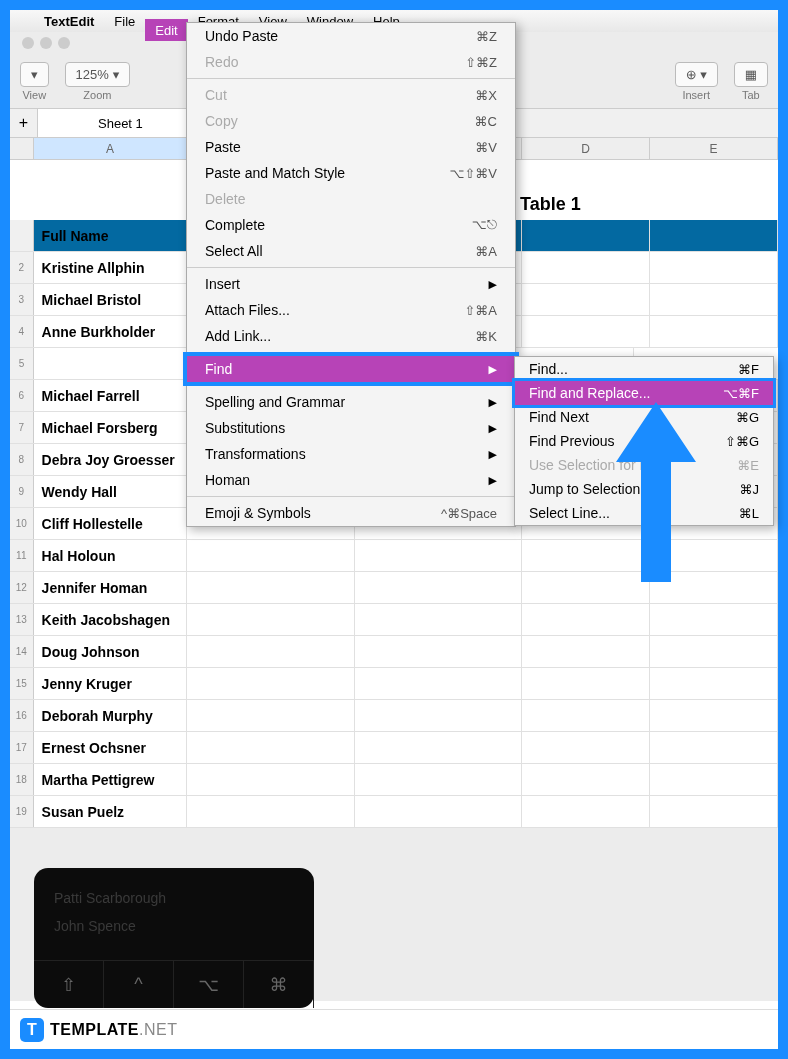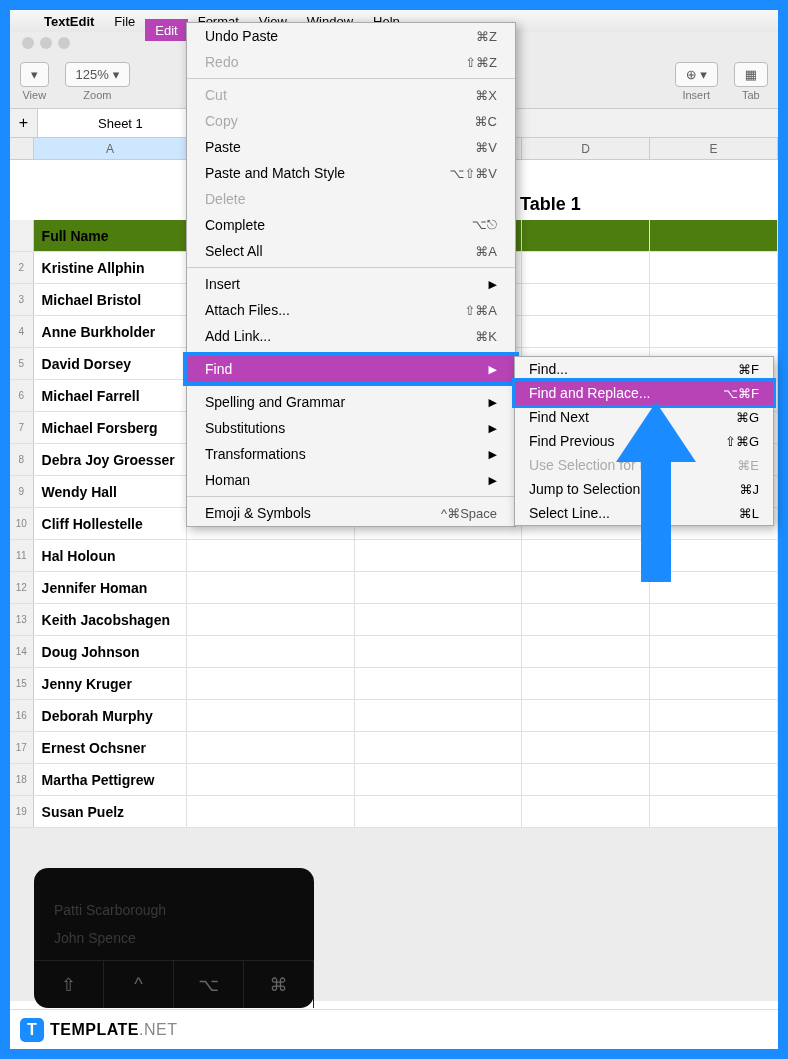--- a/index.html
+++ b/index.html
@@ -23,37 +23,37 @@
 .sheet-tabs .tab { padding: 0 60px; background: #fff; display: flex; align-items: center; font-size: 13px; border-right: 1px solid #ccc; }
 .col-headers { height: 22px; display: flex; background: #eee; border-bottom: 1px solid #ccc; font-size: 12px; color: #666; }
 .col-headers .rowh { width: 24px; border-right: 1px solid #ccc; }
 .col-headers .col { border-right: 1px solid #ccc; display: flex; align-items: center; justify-content: center; }
 .col-headers .col.sel { background: #cfe6ff; }
 .sheet-body { position: relative; background: #fff; }
 .table-title { position: absolute; left: 510px; top: 34px; font-size: 18px; font-weight: 600; }
 .row { display: flex; height: 32px; border-bottom: 1px solid #e0e0e0; }
 .row .rh { width: 24px; background: #f0f0f0; border-right: 1px solid #ccc; font-size: 10px; display: flex; align-items: center; justify-content: center; color: #888; }
 .row .cell { border-right: 1px solid #e0e0e0; padding: 4px 8px; font-size: 14px; display: flex; align-items: center; }
-.row.header .cell { background: #4d7c0f; font-weight: 600; }
+.row.header .cell { background: #0369a1; font-weight: 600; }
 .row .cell.a { width: 156px; font-weight: 600; }
 .dropdown { position: absolute; top: 22px; left: 186px; width: 330px; background: #f4f4f4; border: 1px solid #aaa; box-shadow: 3px 3px 10px rgba(0,0,0,.3); font-size: 14px; }
 .dropdown .mi { display: flex; justify-content: space-between; padding: 4px 18px; align-items: center; height: 26px; }
 .dropdown .mi.disabled { color: #aaa; }
 .dropdown .sep { height: 1px; background: #ccc; margin: 3px 0; }
 .dropdown .mi .sc { color: #555; font-size: 13px; }
 .dropdown .mi .arrow { font-size: 11px; }
 .dropdown .mi.highlighted { background: #b743b7; color: #fff; outline: 4px solid #1a8cff; }
 .submenu { position: absolute; top: 356px; left: 514px; width: 260px; background: #f4f4f4; border: 1px solid #aaa; box-shadow: 3px 3px 10px rgba(0,0,0,.3); font-size: 14px; }
 .submenu .mi { display: flex; justify-content: space-between; padding: 4px 14px; height: 24px; align-items: center; }
 .submenu .mi.disabled { color: #aaa; }
 .submenu .mi .sc { font-size: 13px; }
 .submenu .mi.highlighted { background: #b743b7; color: #fff; outline: 3px solid #1a8cff; }
 .big-arrow { position: absolute; top: 402px; left: 616px; width: 80px; height: 180px; pointer-events: none; }
 .black-box { position: absolute; top: 868px; left: 34px; width: 280px; height: 140px; background: #0c0c0c; border-radius: 14px; color: #3a3a3a; font-size: 14px; }
-.black-box .names { padding: 28px 20px; }
+.black-box .names { padding: 16px 20px; }
 .black-box .row2 { padding: 6px 0; }
 .black-box .keys { position: absolute; bottom: 0; left: 0; right: 0; height: 48px; border-top: 1px solid #222; display: flex; }
 .black-box .key { flex: 1; border-right: 1px solid #222; display: flex; align-items: center; justify-content: center; color: #666; font-size: 18px; }
 .footer { position: absolute; bottom: 10px; left: 10px; right: 10px; height: 40px; background: #fff; display: flex; align-items: center; gap: 6px; padding: 0 10px; border-top: 1px solid #ddd; }
 .footer .logo { width: 24px; height: 24px; background: #1a8cff; border-radius: 5px; display: flex; align-items: center; justify-content: center; color: #fff; font-weight: 700; }
 .footer .txt { font-size: 16px; letter-spacing: .5px; }
 .footer .net { color: #888; margin-top: 8px; }
 </style>
 </head>
 <body>
@@ -143,21 +143,20 @@
         <div class="row">
           <div class="rh">4</div>
           <div class="cell a">Anne Burkholder</div>
           <div class="cell" style="width:170px"></div>
           <div class="cell" style="width:170px"></div>
           <div class="cell" style="width:130px"></div>
           <div class="cell" style="width:130px"></div>
         </div>
         <div class="row">
           <div class="rh">5</div>
-          <div class="cell a">David Dorsey</div>
           <div class="cell" style="width:170px"></div>
           <div class="cell" style="width:170px"></div>
           <div class="cell" style="width:130px"></div>
           <div class="cell" style="width:130px"></div>
         </div>
         <div class="row">
           <div class="rh">6</div>
           <div class="cell a">Michael Farrell</div>
           <div class="cell" style="width:170px"></div>
           <div class="cell" style="width:170px"></div>

